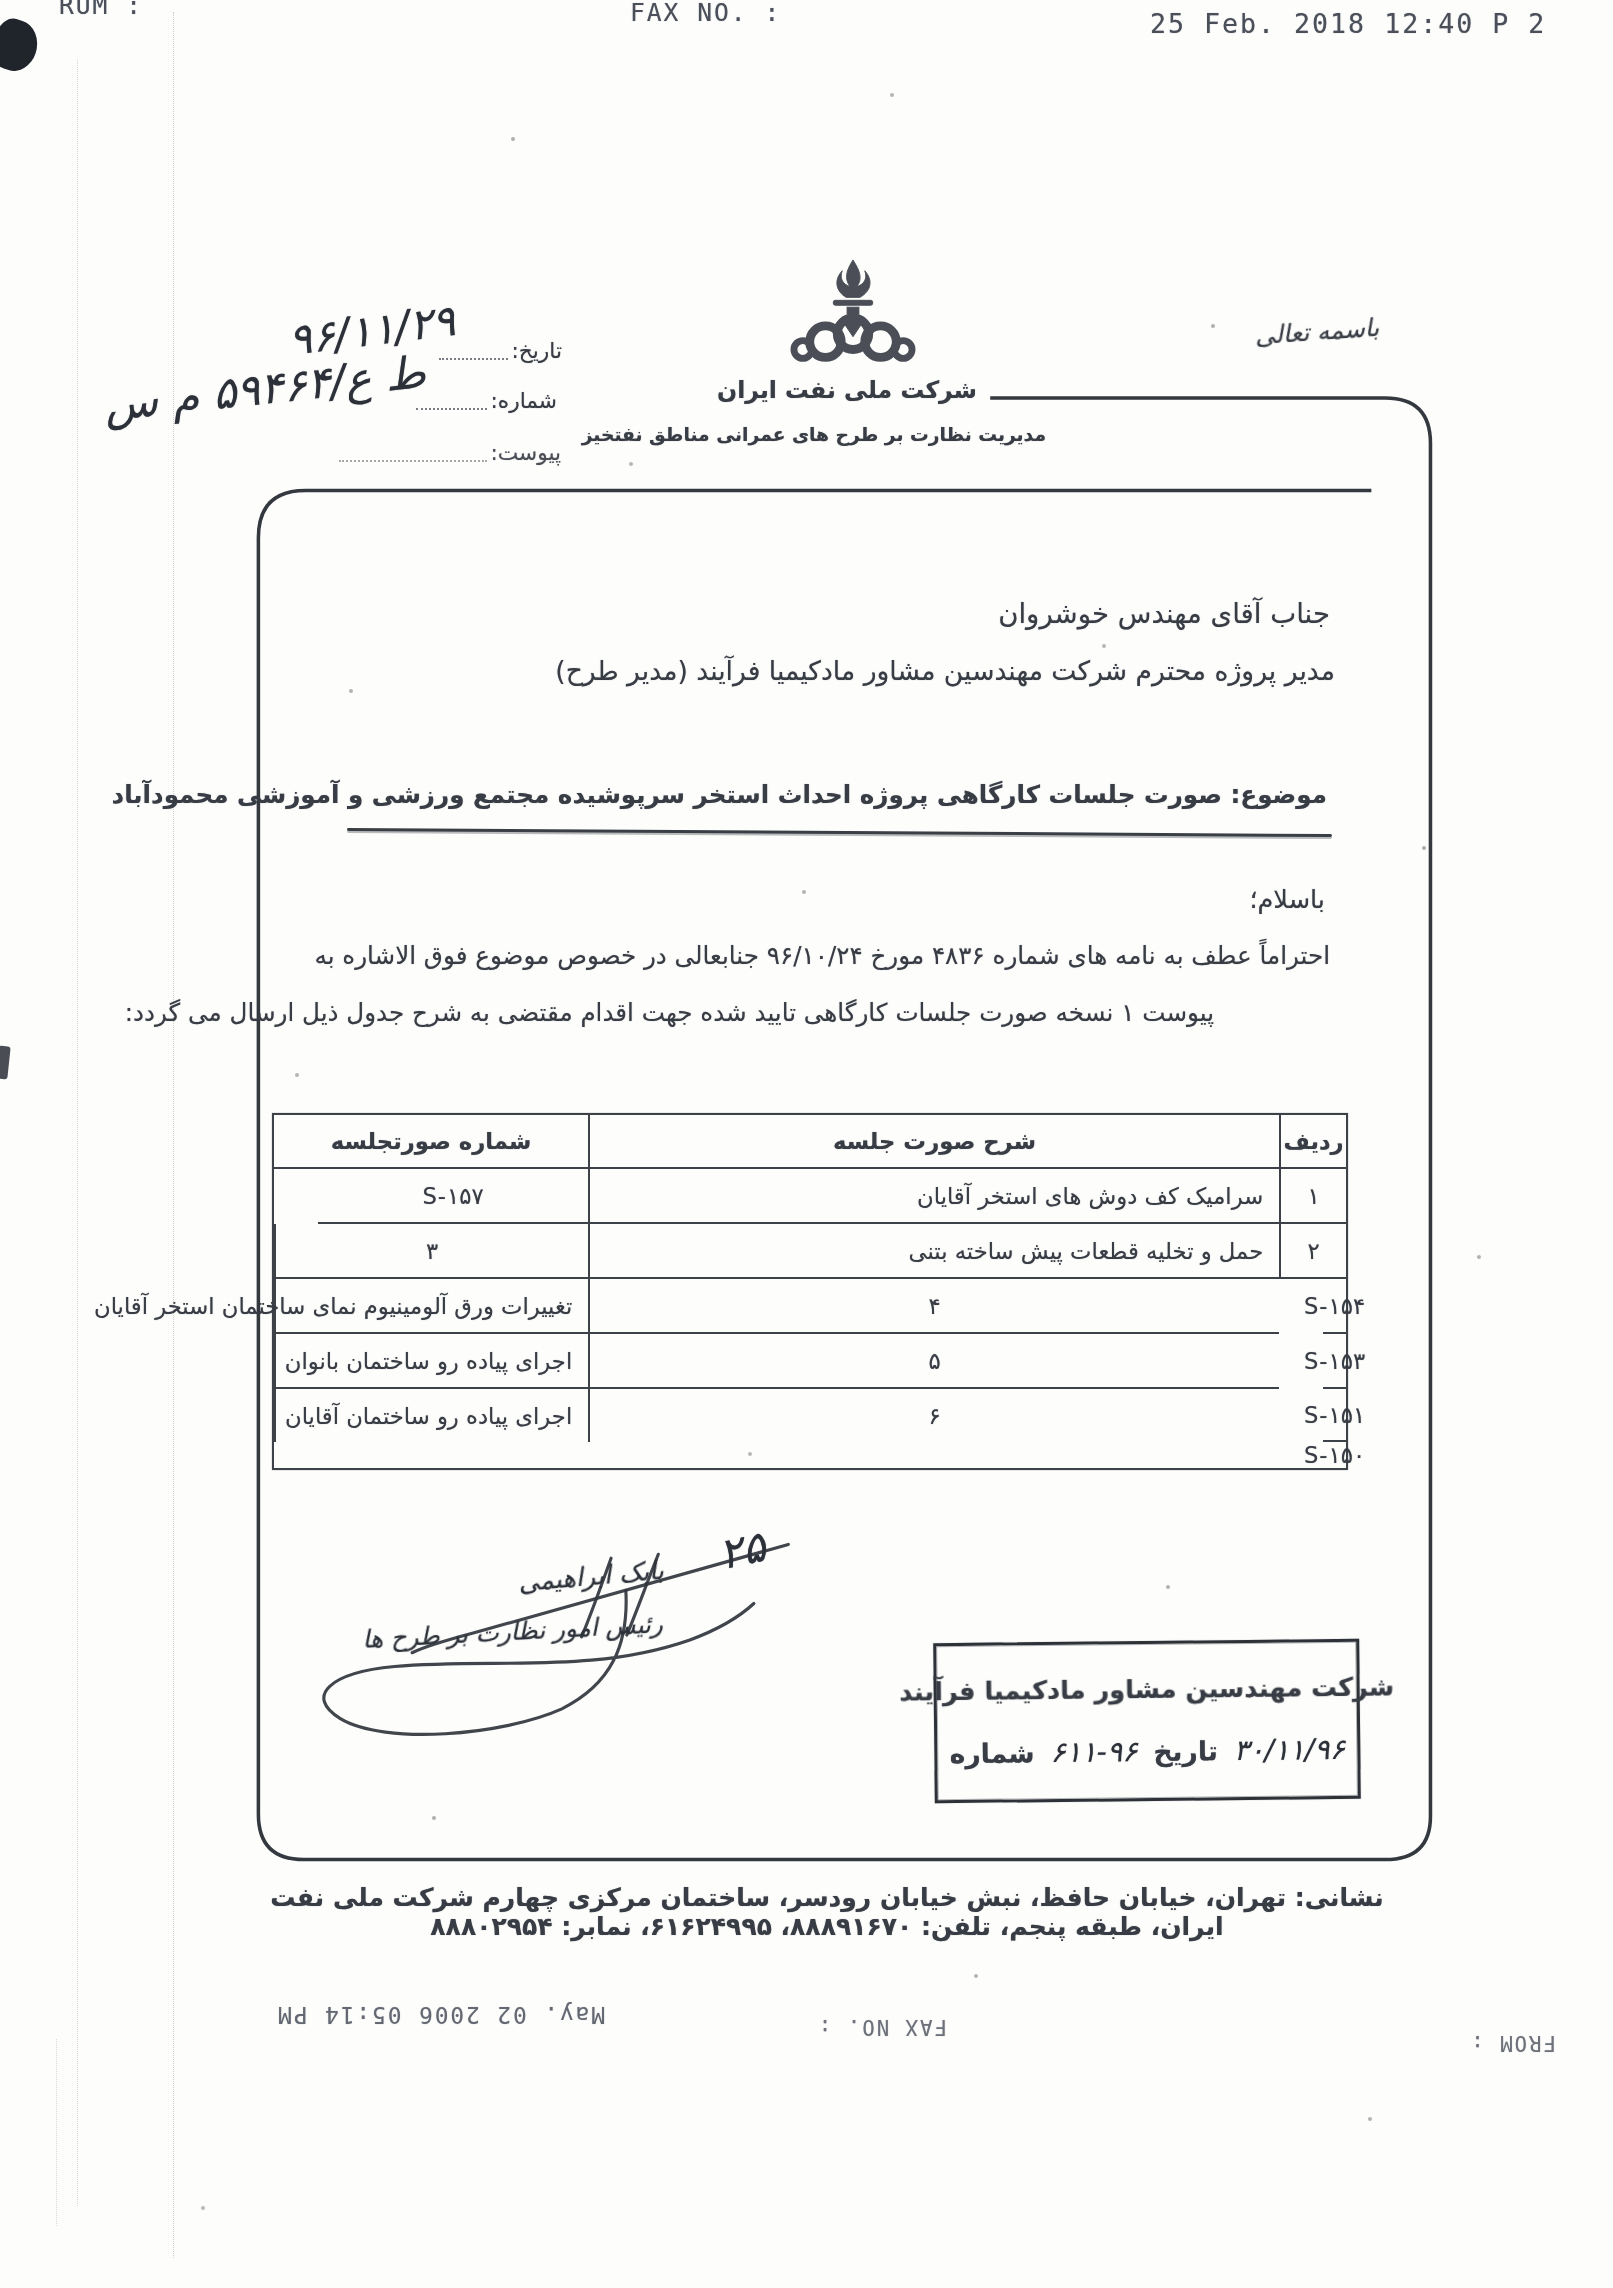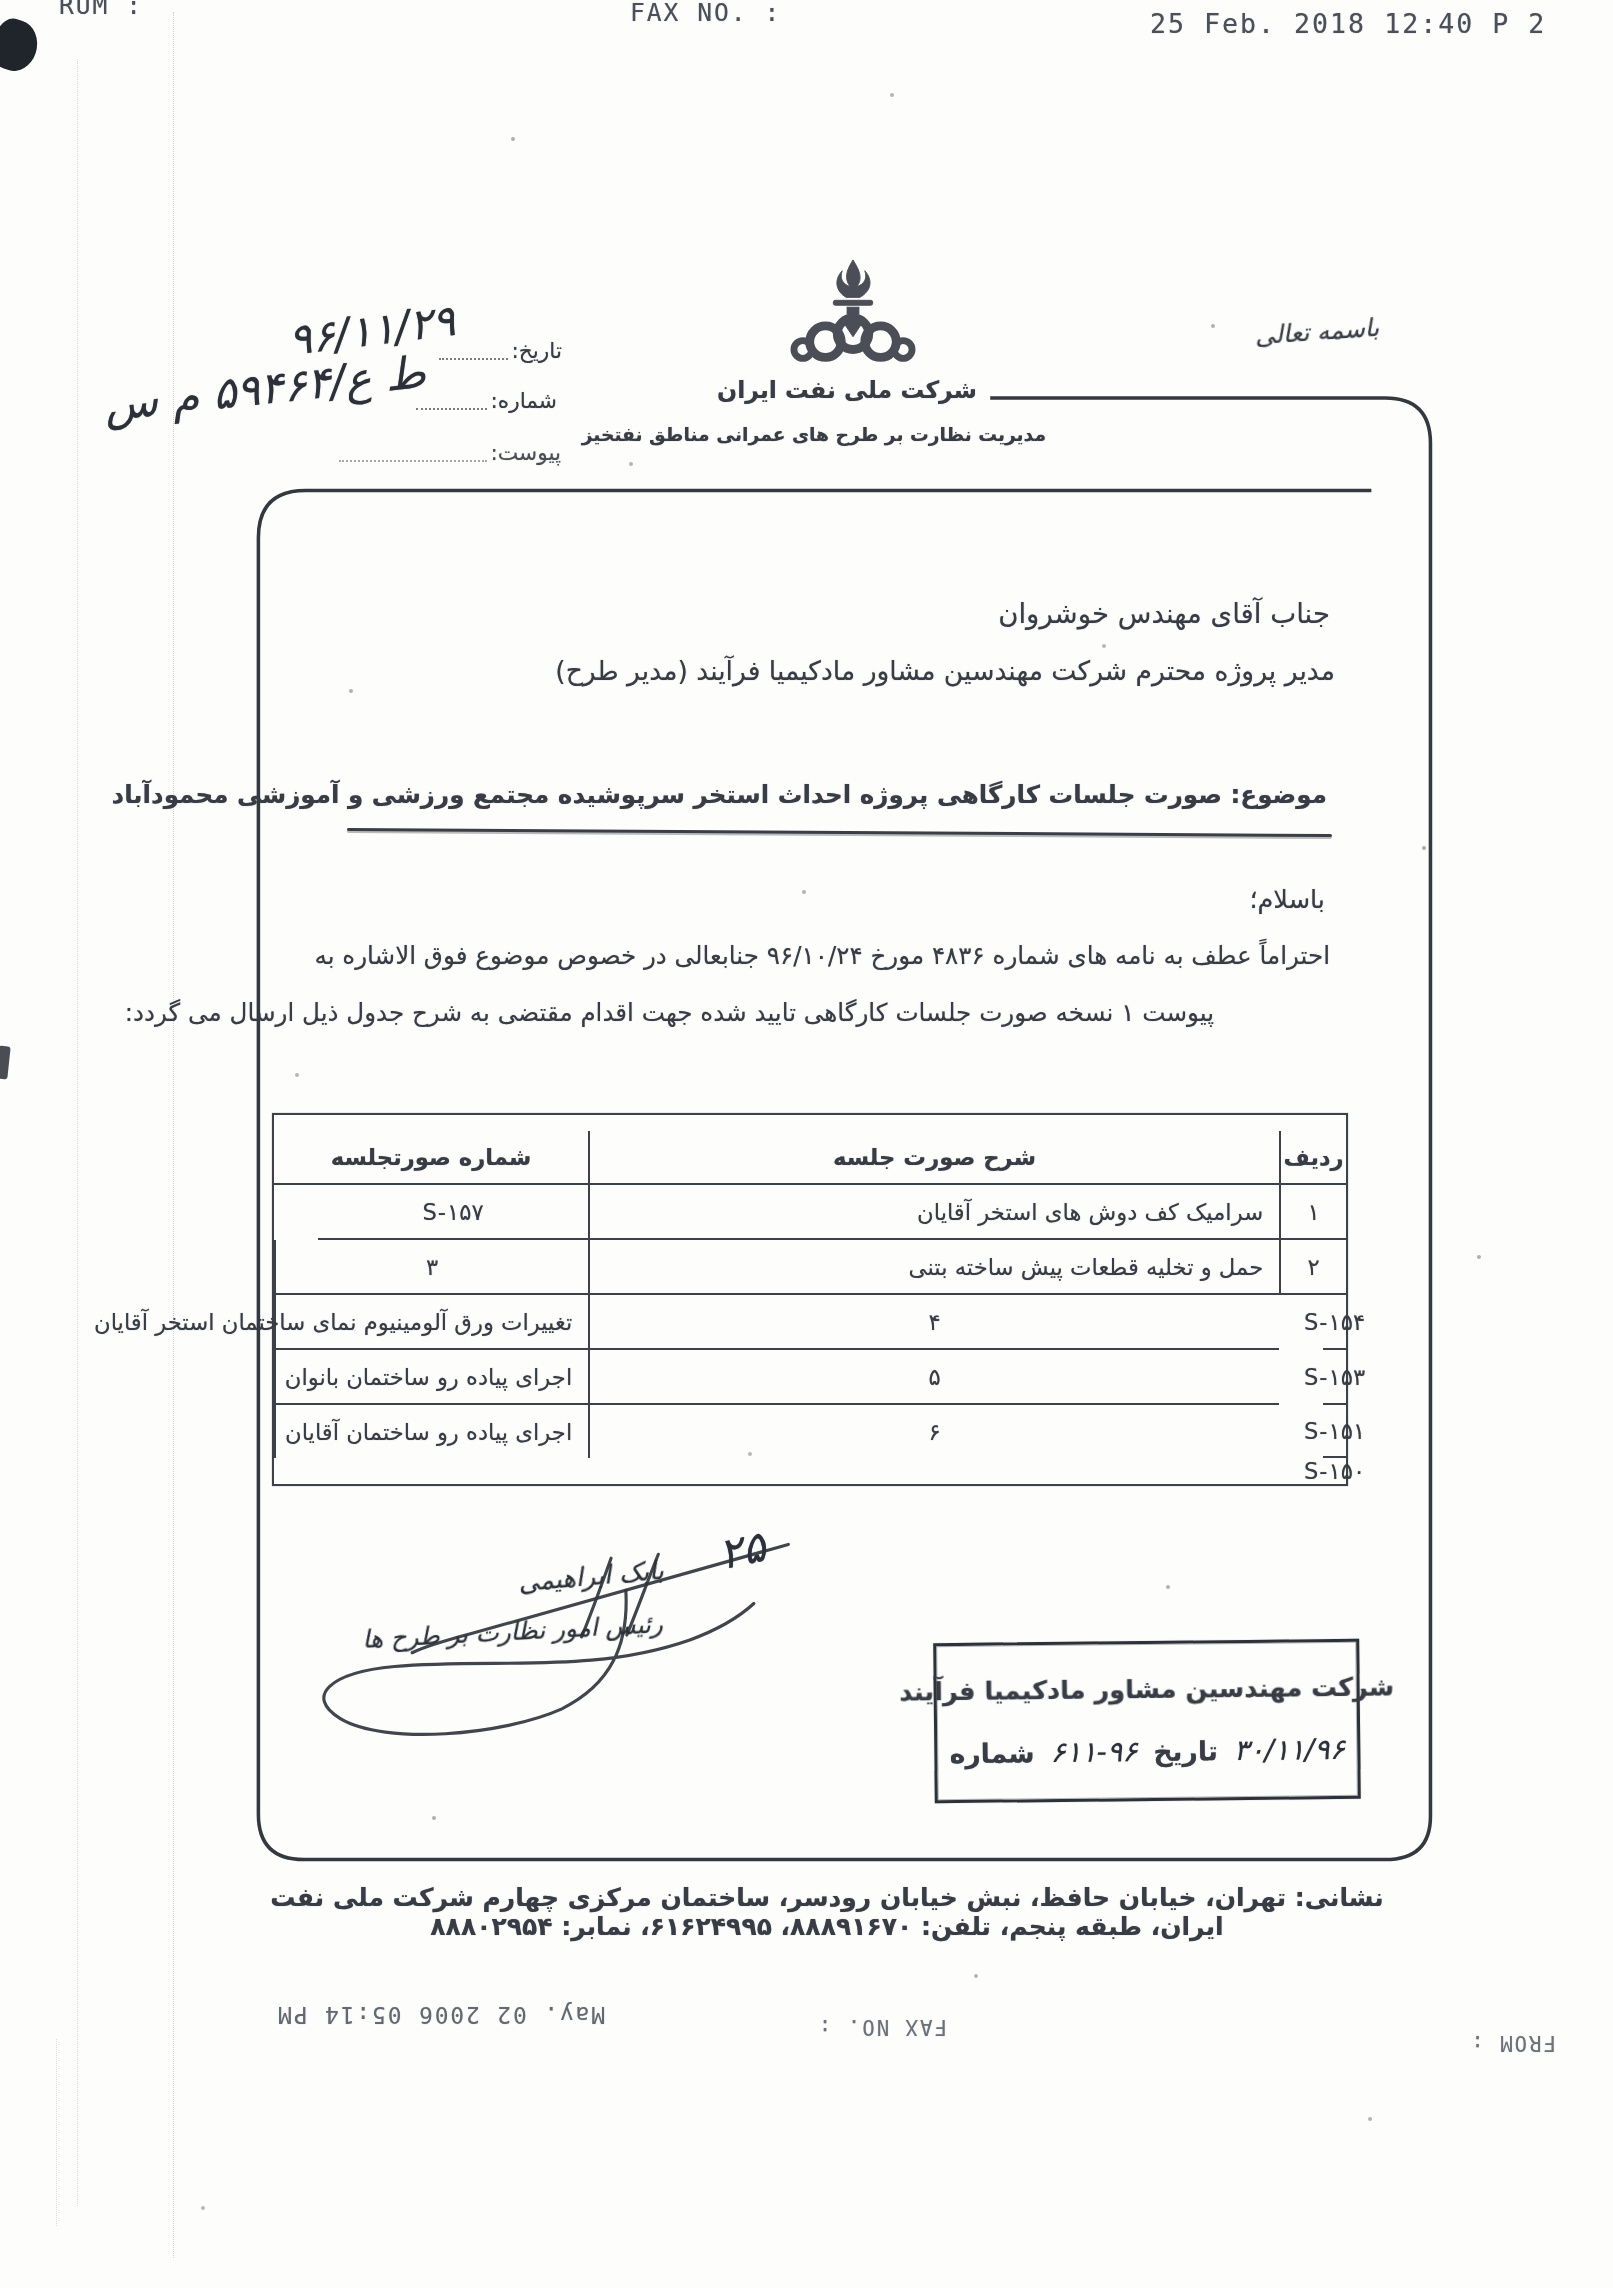--- a/index.html
+++ b/index.html
@@ -25,21 +25,21 @@
   .frame path{stroke:#34383f; stroke-width:3.6; fill:none;}
   .subject-underline{background:#3a3e45; height:3.4px; border-radius:2px; transform:rotate(.35deg); box-shadow:0 2px 0 rgba(58,62,69,.35);}
   
   .mtable{direction:rtl; display:grid; grid-template-columns:67px 691px 314px; border:2.6px solid #3d4148; box-shadow:0 0 1px rgba(60,64,72,.6);}
   .tcell{border-left:2.2px solid #3d4148; border-bottom:2.2px solid #3d4148;
          display:flex; align-items:center; justify-content:center;
          font-size:22.7px; padding:0 9.9px; text-shadow:0 0 1px rgba(52,56,64,.55); white-space:nowrap; overflow:visible;}
   .tcell.nol{border-left:none;}
   .tcell.nob{border-bottom:none;}
   .tcell.desc{justify-content:flex-start; padding-right:15.8px;}
-  .tcell.head{font-size:22.7px; font-weight:bold;margin-top:16px;}
+  .tcell.head{font-size:22.7px; font-weight:bold;}
   .snum{font-family:"DejaVu Sans", sans-serif; letter-spacing:1px;margin-left:44px;}
   
   .sigstroke path{stroke:#31353d; stroke-width:3.2; fill:none; stroke-linecap:round; opacity:.92;}
   .stamp{border:3.9px solid #2d3138; box-shadow:inset 0 0 0 1px rgba(45,49,56,.35), 0 0 1px rgba(45,49,56,.5);
          transform:rotate(-.6deg); display:flex; flex-direction:column; justify-content:space-evenly; align-items:center;}
   .stampline2{display:flex; direction:ltr; gap:15.8px; align-items:baseline;}
   
   .vline{border-left:1.6px dotted #b9b9b4; width:0;}
   .speckles{width:2px;height:2px;background:transparent;border-radius:50%;
     box-shadow:512px 138px 0 1px #aeaeab, 891px 94px 0 1px #b5b5b1, 1212px 325px 0 1px #b0b0ac,

